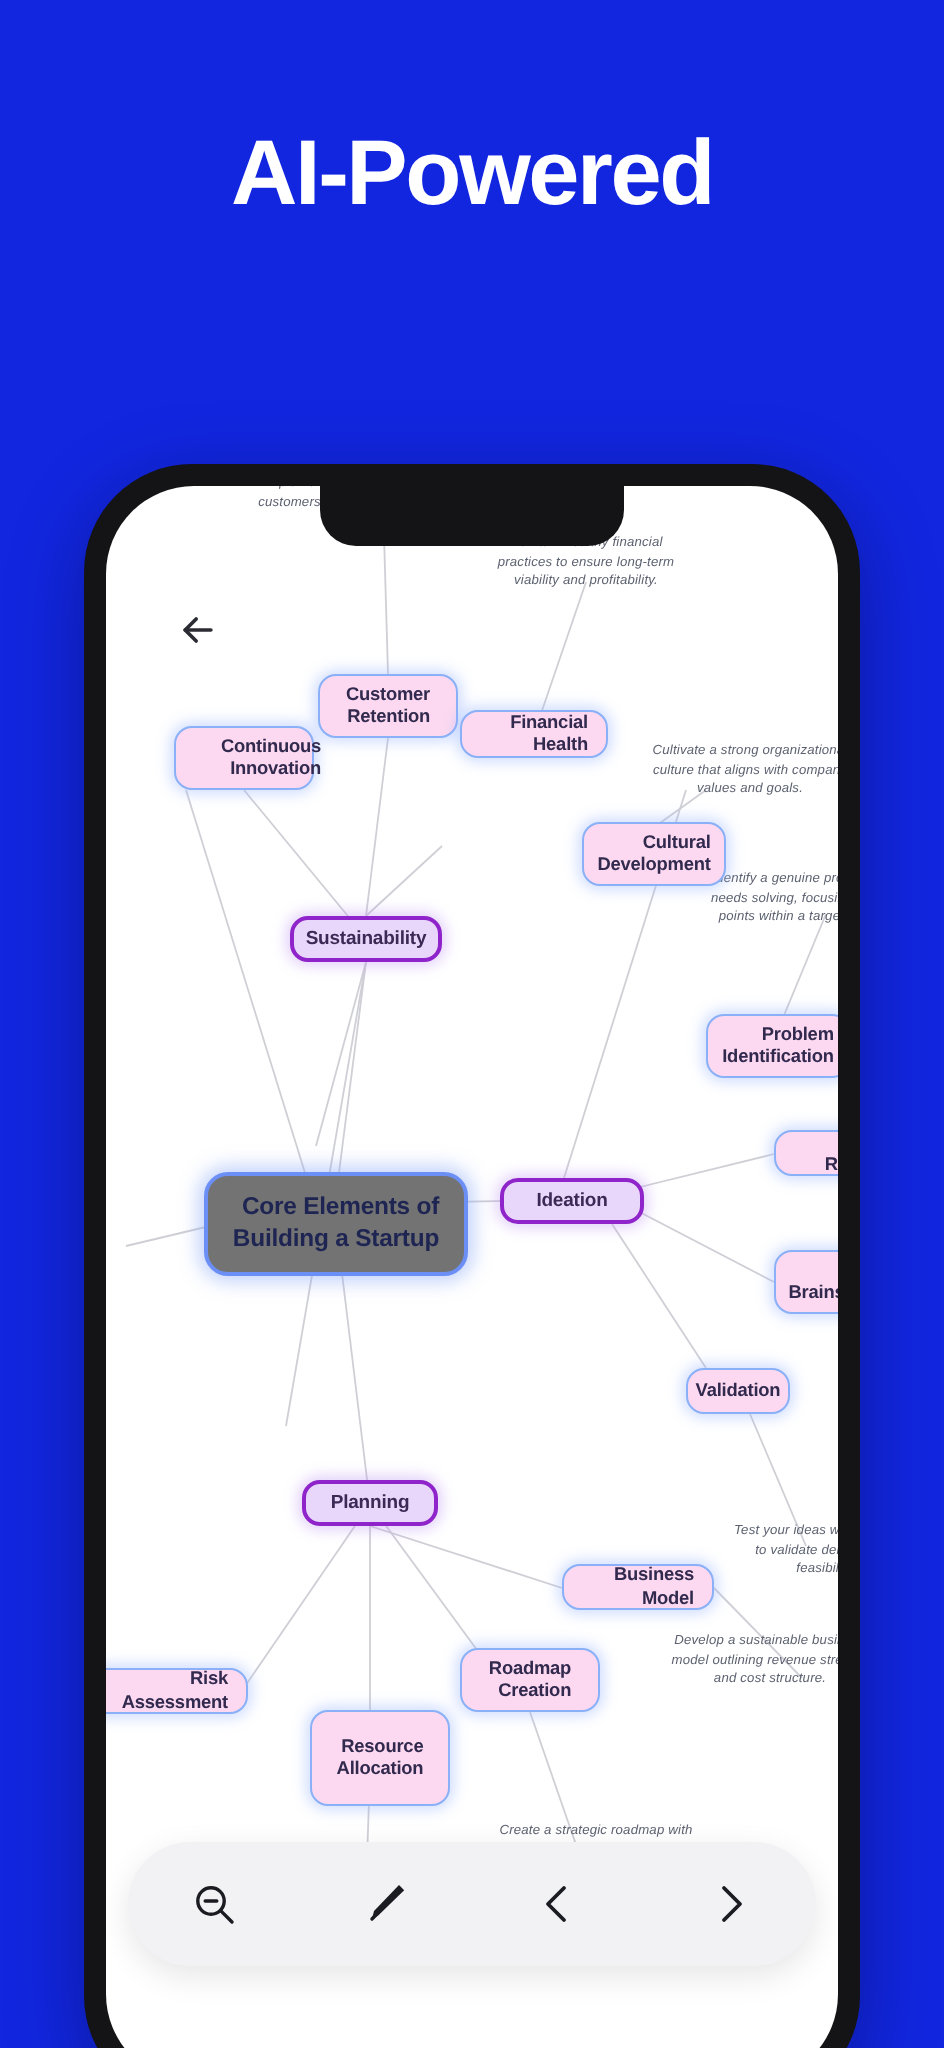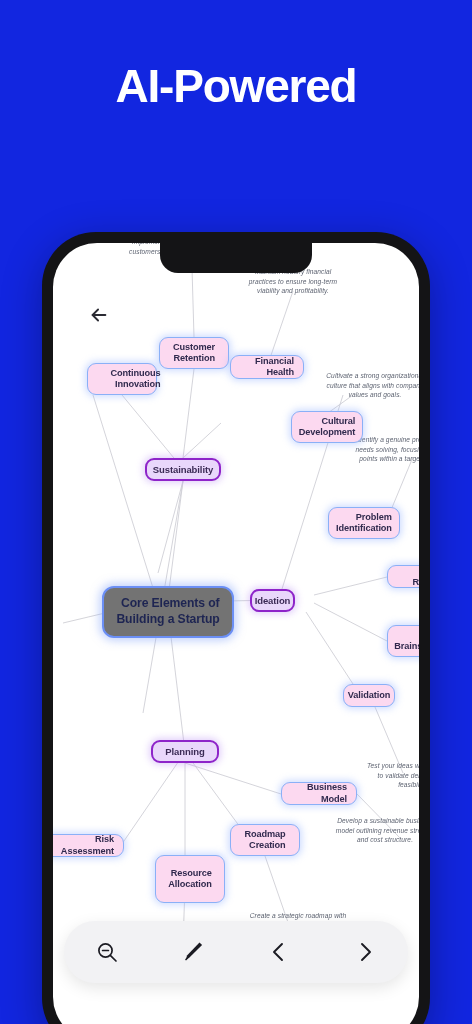--- a/index.html
+++ b/index.html
@@ -183,26 +183,26 @@
         </svg>
       <div id="node-layer">
           <div class="node pink" style="left: 34px; top: 120px; width: 70px; height: 32px; padding-left: 36px;"><span>Continuous
 Innovation</span></div>
           <div class="node pink" style="left: 106px; top: 94px; width: 70px; height: 32px;"><span>Customer
 Retention</span></div>
           <div class="node pink" style="left: 177px; top: 112px; width: 74px; height: 24px;"><span>Financial Health</span></div>
           <div class="node pink" style="left: 225px; top: 168px; width: 72px; height: 32px; margin-left: 13px;"><span>Cultural
 Development</span></div>
           <div class="node purple" style="left: 92px; top: 215px; width: 76px; height: 23px;"><span>Sustainability</span></div>
-          <div class="node pink" style="left: 275px; top: 264px; width: 72px; height: 32px;"><span>Problem
+          <div class="node pink" style="left: 300px; top: 264px; width: 72px; height: 32px;"><span>Problem
 Identification</span></div>
           <div class="node pink" style="left: 334px; top: 322px; width: 76px; height: 23px;"><span>Market Research</span></div>
           <div class="node core" style="left: 49px; top: 343px; width: 132px; height: 52px;"><span>Core Elements of
 Building a Startup</span></div>
-          <div class="node purple" style="left: 197px; top: 346px; width: 45px; height: 23px;"><span>Ideation</span></div>
+          <div class="node purple" style="left: 197px; top: 346px; width: 72px; height: 23px;"><span>Ideation</span></div>
           <div class="node pink" style="left: 334px; top: 382px; width: 76px; height: 32px;"><span>Solution
 Brainstorming</span></div>
           <div class="node pink" style="left: 290px; top: 441px; width: 52px; height: 23px;"><span>Validation</span></div>
           <div class="node purple" style="left: 98px; top: 497px; width: 68px; height: 23px;"><span>Planning</span></div>
           <div class="node pink" style="left: 228px; top: 539px; width: 76px; height: 23px;"><span>Business Model</span></div>
           <div class="node pink" style="left: -9px; top: 591px; width: 80px; height: 23px;"><span>Risk Assessment</span></div>
           <div class="node pink" style="left: 177px; top: 581px; width: 70px; height: 32px;"><span>Roadmap
 Creation</span></div>
           <div class="node pink" style="left: 102px; top: 612px; width: 70px; height: 48px;"><span>Resource
 Allocation</span></div>

